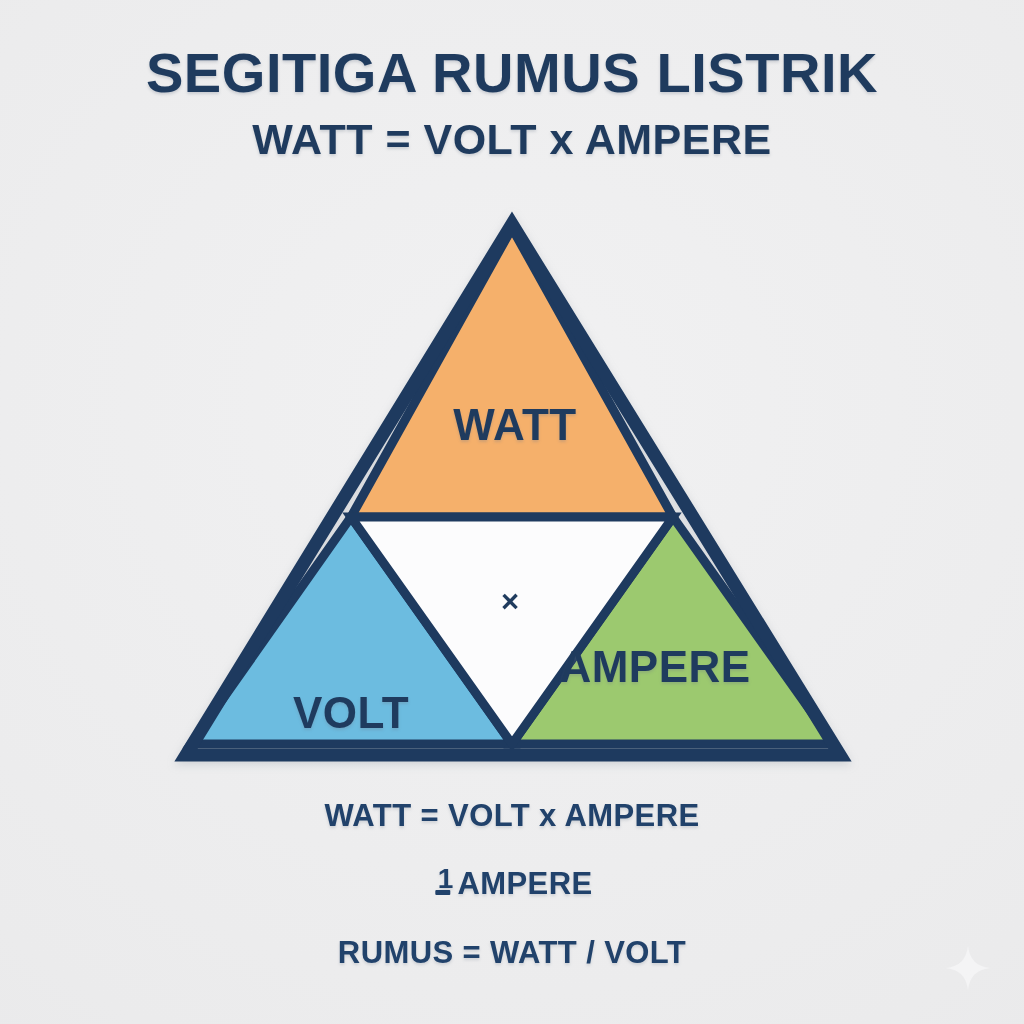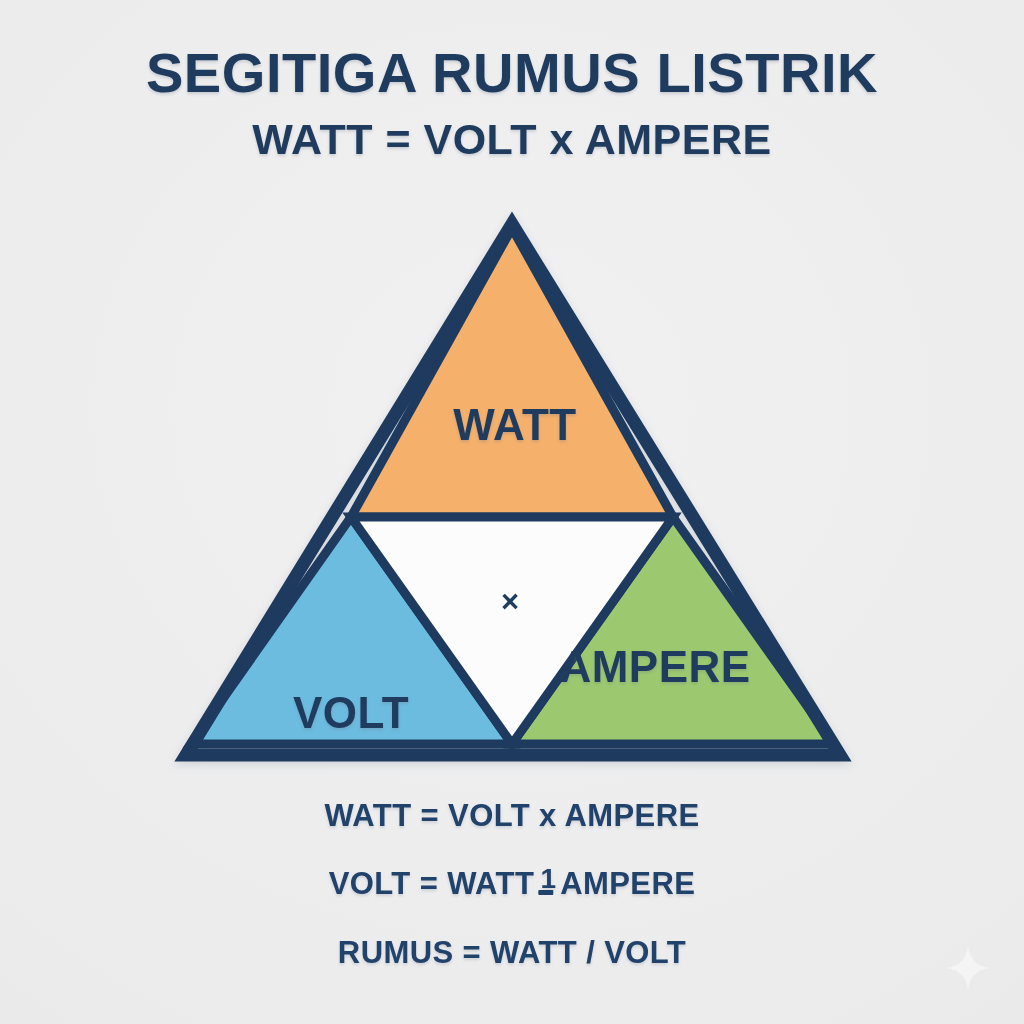--- a/index.html
+++ b/index.html
@@ -187,21 +187,21 @@
 
     <span class="cell-label" id="label-ampere">AMPERE</span>
 
     <span id="op-times">×</span>
   </div>
 
   <div class="formula-list">
 
     <span class="formula-row" id="formula-row-0">WATT = VOLT x AMPERE</span>
 
-    <span class="formula-row" id="formula-row-1"><span>VOLT = WATT</span><span class="frac-glyph"><span class="frac-num">1</span><span class="frac-bar"></span></span><span>AMPERE</span></span>
+    <span class="formula-row" id="formula-row-1"><span class="frac-glyph"><span class="frac-num">1</span><span class="frac-bar"></span></span><span>AMPERE</span></span>
 
     <span class="formula-row" id="formula-row-2">RUMUS = WATT / VOLT</span>
   </div>
 
   <svg id="sparkle" viewBox="0 0 100 100" xmlns="http://www.w3.org/2000/svg">
     <path d="M50 2 C54 32 68 46 98 50 C68 54 54 68 50 98 C46 68 32 54 2 50 C32 46 46 32 50 2 Z" fill="#f7f7f8"></path>
   </svg>
 
 </div>
 

